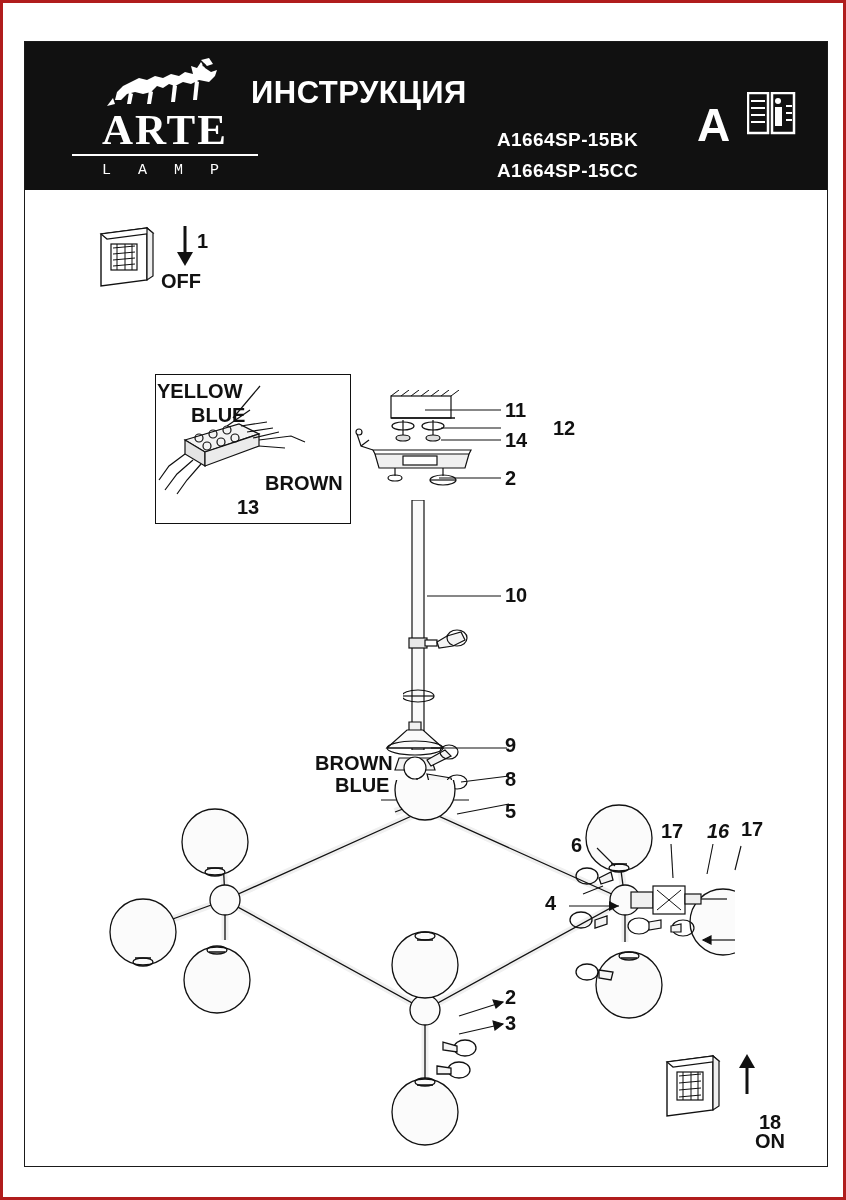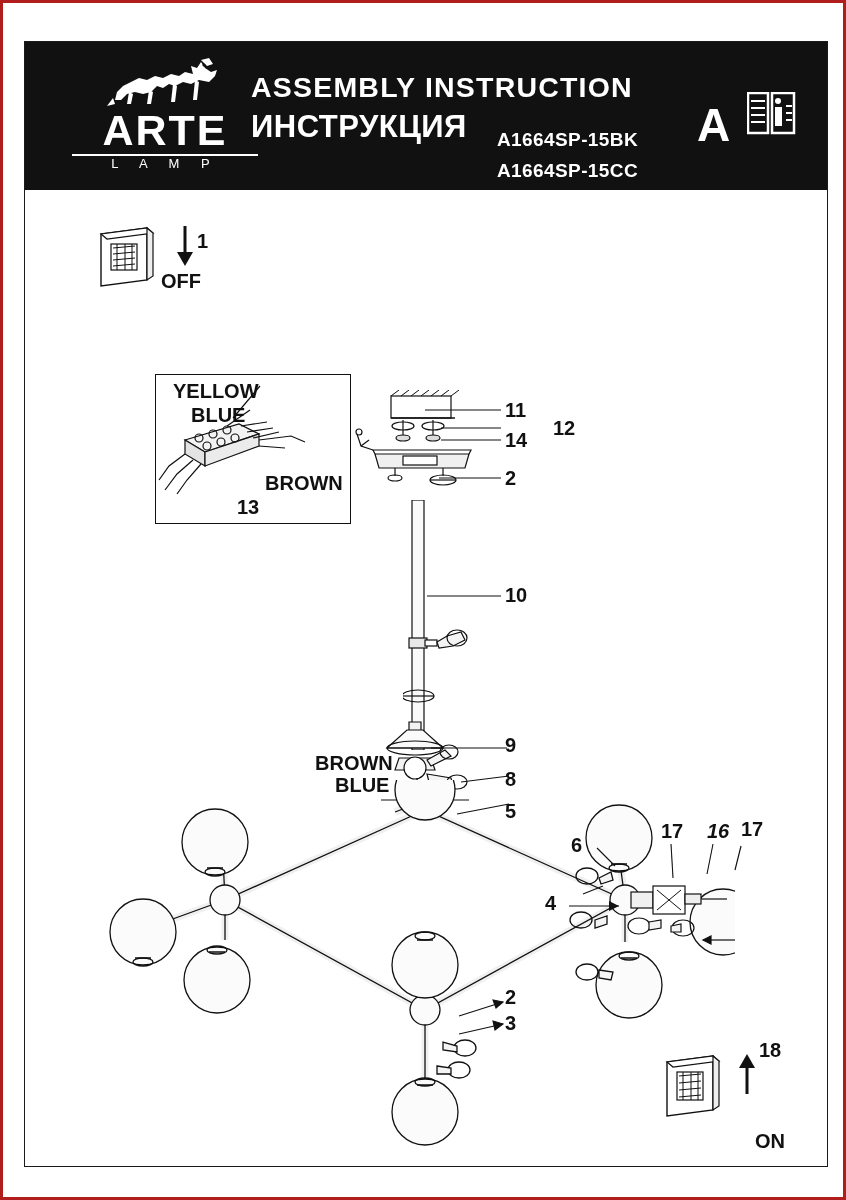--- a/index.html
+++ b/index.html
@@ -46,31 +46,32 @@
     position: absolute;
     left: 40px;
     top: 14px;
     width: 200px;
     height: 122px;
     color: #ffffff;
     text-align: center;
   }
   .brand .logo-svg { display:block; margin: 0 auto; }
   .brand .arte {
-    font-family: Liberation Sans, sans-serif;
+    font-family: Liberation Serif, serif;
     font-weight: bold;
     font-size: 43px;
     letter-spacing: 2px;
     line-height: 40px;
     margin-top: 2px;
   }
   .brand .lamp {
-    font-family: Liberation Sans, sans-serif;
-    font-size: 13px;
+    font-family: Liberation Mono, monospace;
+    font-size: 15px;
     letter-spacing: 9px;
+    margin-top: 6px;
   }
   .brand .rule {
     width: 186px; height: 2px; background:#fff; margin: 4px auto 0 auto;
   }
   .title-block {
     position: absolute;
     left: 226px;
     top: 28px;
     width: 420px;
     color: #ffffff;
@@ -159,21 +160,20 @@
             <path d="M90 24 L88 44 L92 44 L94 26 Z"></path>
             <path d="M8 42 L2 50 L10 48 Z"></path>
           </g>
         </svg>
         <div class="arte">ARTE</div>
         <div class="rule"></div>
         <div class="lamp">L  A  M  P</div>
       </div>
 
       <div class="title-block">
-        <div class="title-en">ASSEMBLY  INSTRUCTION</div>
         <div class="title-ru">ИНСТРУКЦИЯ</div>
       </div>
 
       <div class="letter-a">A</div>
 
       <div class="book-icon">
         <svg width="50" height="46" viewBox="0 0 50 46">
           <rect x="1" y="1" width="20" height="40" fill="none" stroke="#ffffff" stroke-width="2.5"></rect>
           <rect x="25" y="1" width="22" height="40" fill="none" stroke="#ffffff" stroke-width="2.5"></rect>
           <line x1="4" y1="9" x2="18" y2="9" stroke="#ffffff" stroke-width="2"></line>
@@ -207,21 +207,21 @@
         </svg>
       </div>
       <svg style="position:absolute;left:148px;top:34px;" width="24" height="44" viewBox="0 0 24 44">
         <line x1="12" y1="2" x2="12" y2="30" stroke="#111" stroke-width="3"></line>
         <polygon points="12,42 4,28 20,28" fill="#111"></polygon>
       </svg>
       <div class="lbl" style="left:172px;top:40px;">1</div>
       <div class="lbl" style="left:136px;top:80px;">OFF</div>
 
       <div class="box" style="left:130px;top:184px;width:194px;height:148px;"></div>
-      <div class="lbl" style="left:148px;top:190px;">YELLOW</div>
+      <div class="lbl" style="left:132px;top:190px;">YELLOW</div>
       <div class="lbl" style="left:166px;top:214px;">BLUE</div>
       <div class="lbl" style="left:240px;top:282px;">BROWN</div>
       <div class="lbl" style="left:212px;top:306px;">13</div>
 
       <svg style="position:absolute;left:130px;top:184px;" width="194" height="148" viewBox="0 0 194 148">
         <line x1="105" y1="12" x2="78" y2="44" stroke="#111" stroke-width="1.2"></line>
         <line x1="95" y1="36" x2="72" y2="52" stroke="#111" stroke-width="1.2"></line>
         <g stroke="#111" stroke-width="1.2" fill="none">
           <path d="M30 66 L84 50 L104 60 L50 78 Z" fill="#f3f3f3"></path>
           <path d="M30 66 L30 80 L50 92 L50 78 Z" fill="#e3e3e3"></path>
@@ -446,18 +446,18 @@
           <polygon points="52,4 58,9 58,54 52,58" fill="#efefef" stroke="#111" stroke-width="1.2"></polygon>
           <rect x="16" y="20" width="26" height="28" fill="none" stroke="#111" stroke-width="1.2"></rect>
           <path d="M18 24 L40 22 M18 31 L40 29 M18 38 L40 36 M18 45 L40 43" stroke="#111" stroke-width="1"></path>
           <path d="M22 20 L22 48 M30 20 L30 48 M37 20 L37 48" stroke="#111" stroke-width="1"></path>
         </svg>
       </div>
       <svg style="position:absolute;left:710px;top:860px;" width="24" height="46" viewBox="0 0 24 46">
         <line x1="12" y1="44" x2="12" y2="16" stroke="#111" stroke-width="3"></line>
         <polygon points="12,4 4,18 20,18" fill="#111"></polygon>
       </svg>
-      <div class="lbl" style="left:734px;top:849px;">18</div>
+      <div class="lbl" style="left:734px;top:921px;">18</div>
       <div class="lbl" style="left:694px;top:940px;margin-left:36px;">ON</div>
 
     </div>
   </div>
 </div>
 
 </body></html>

